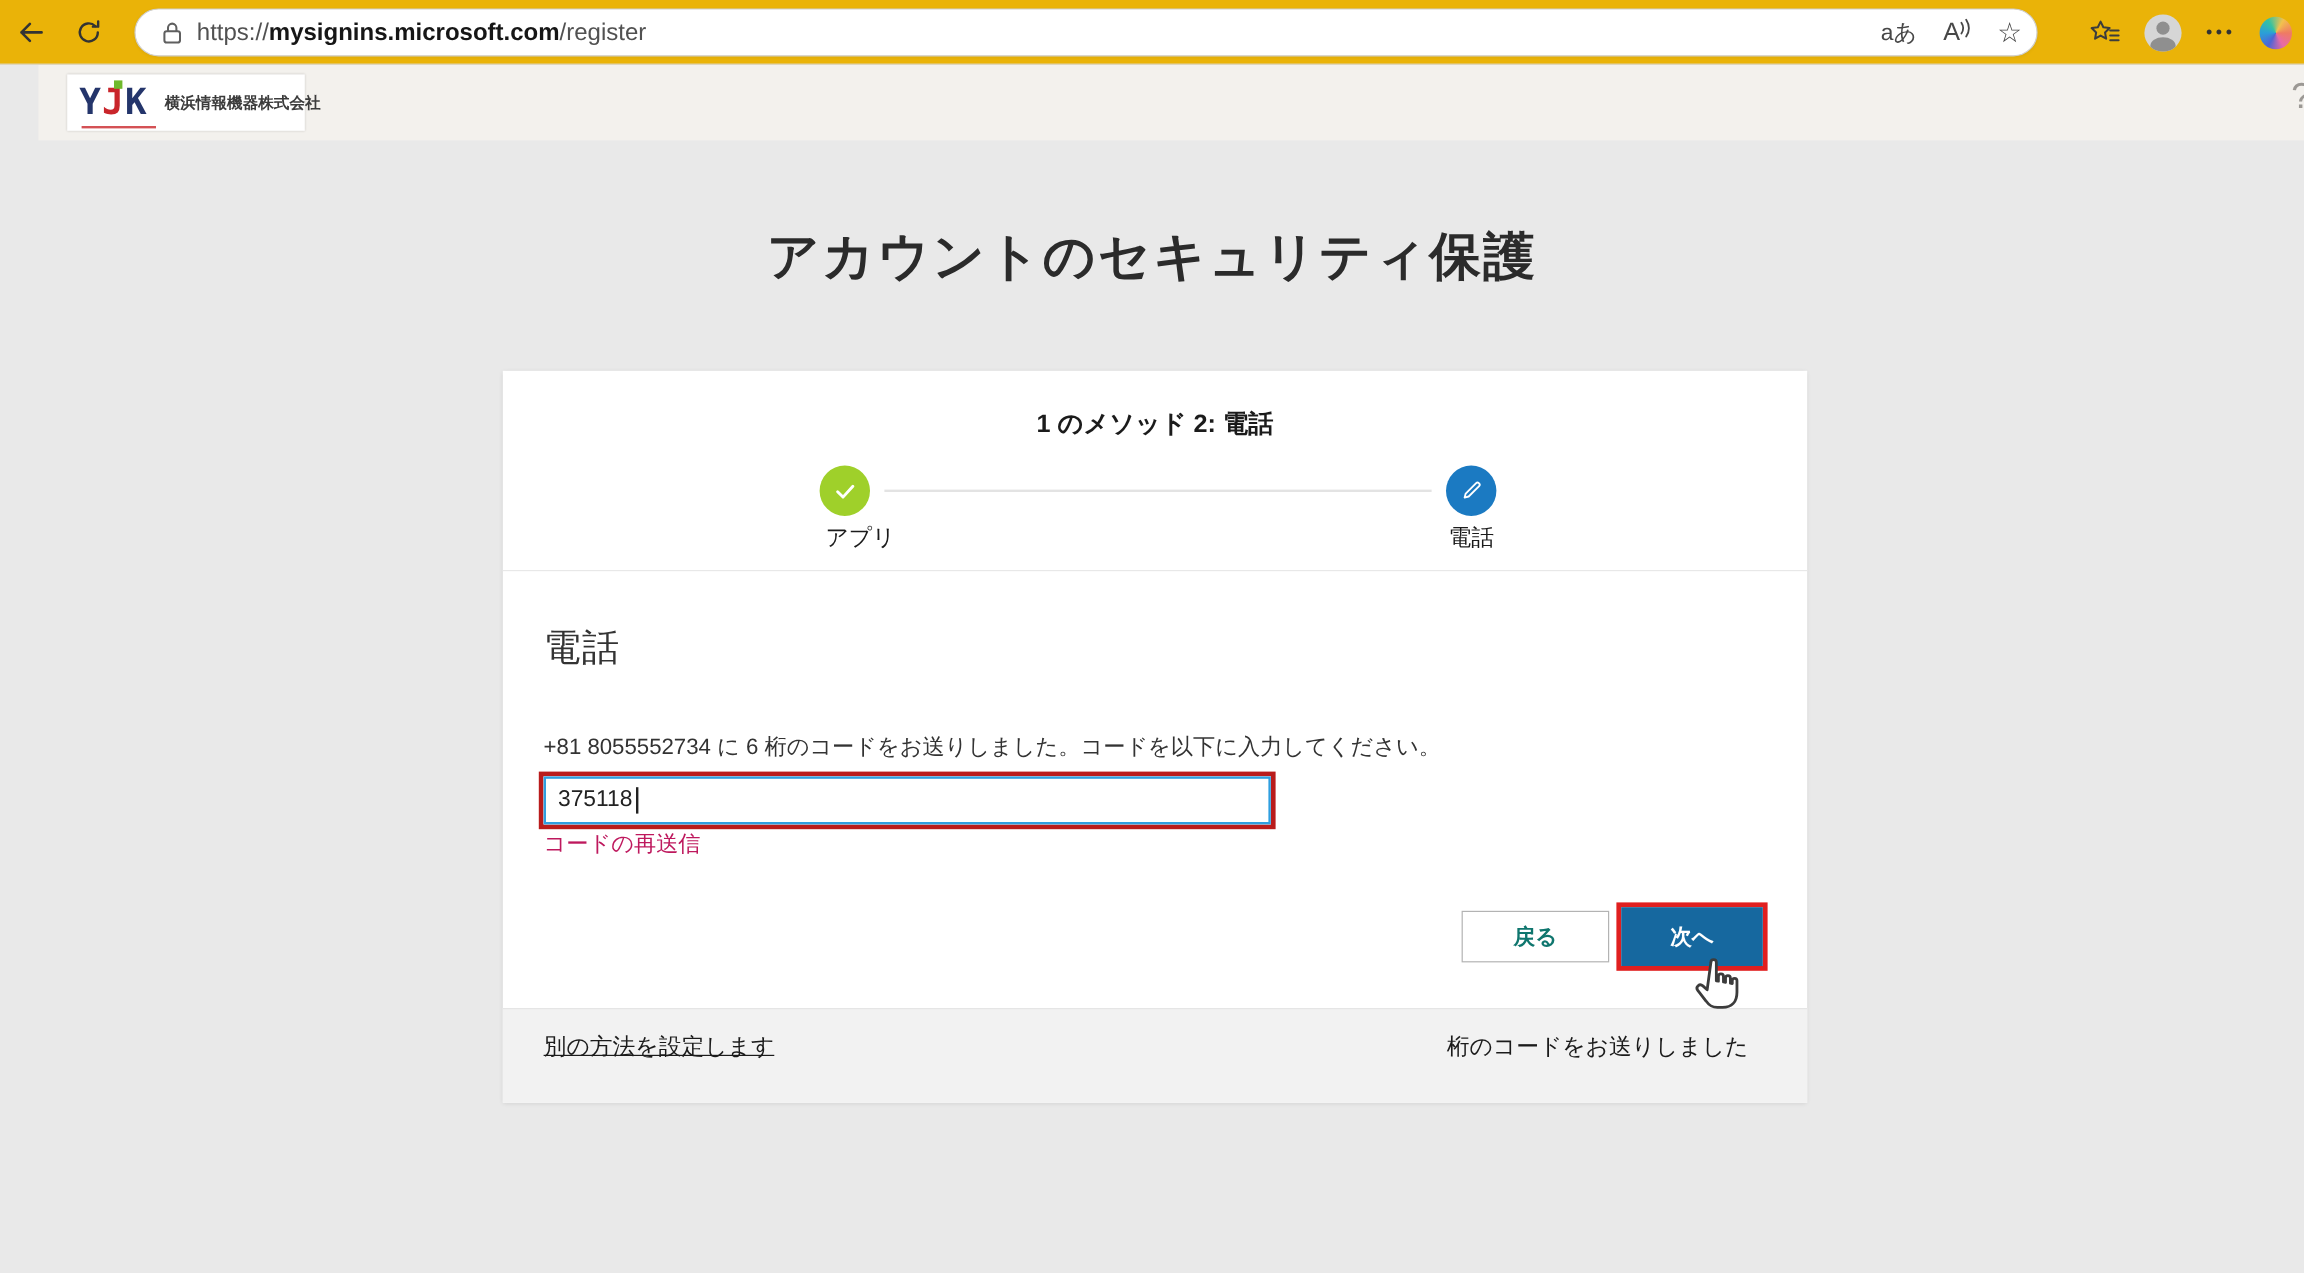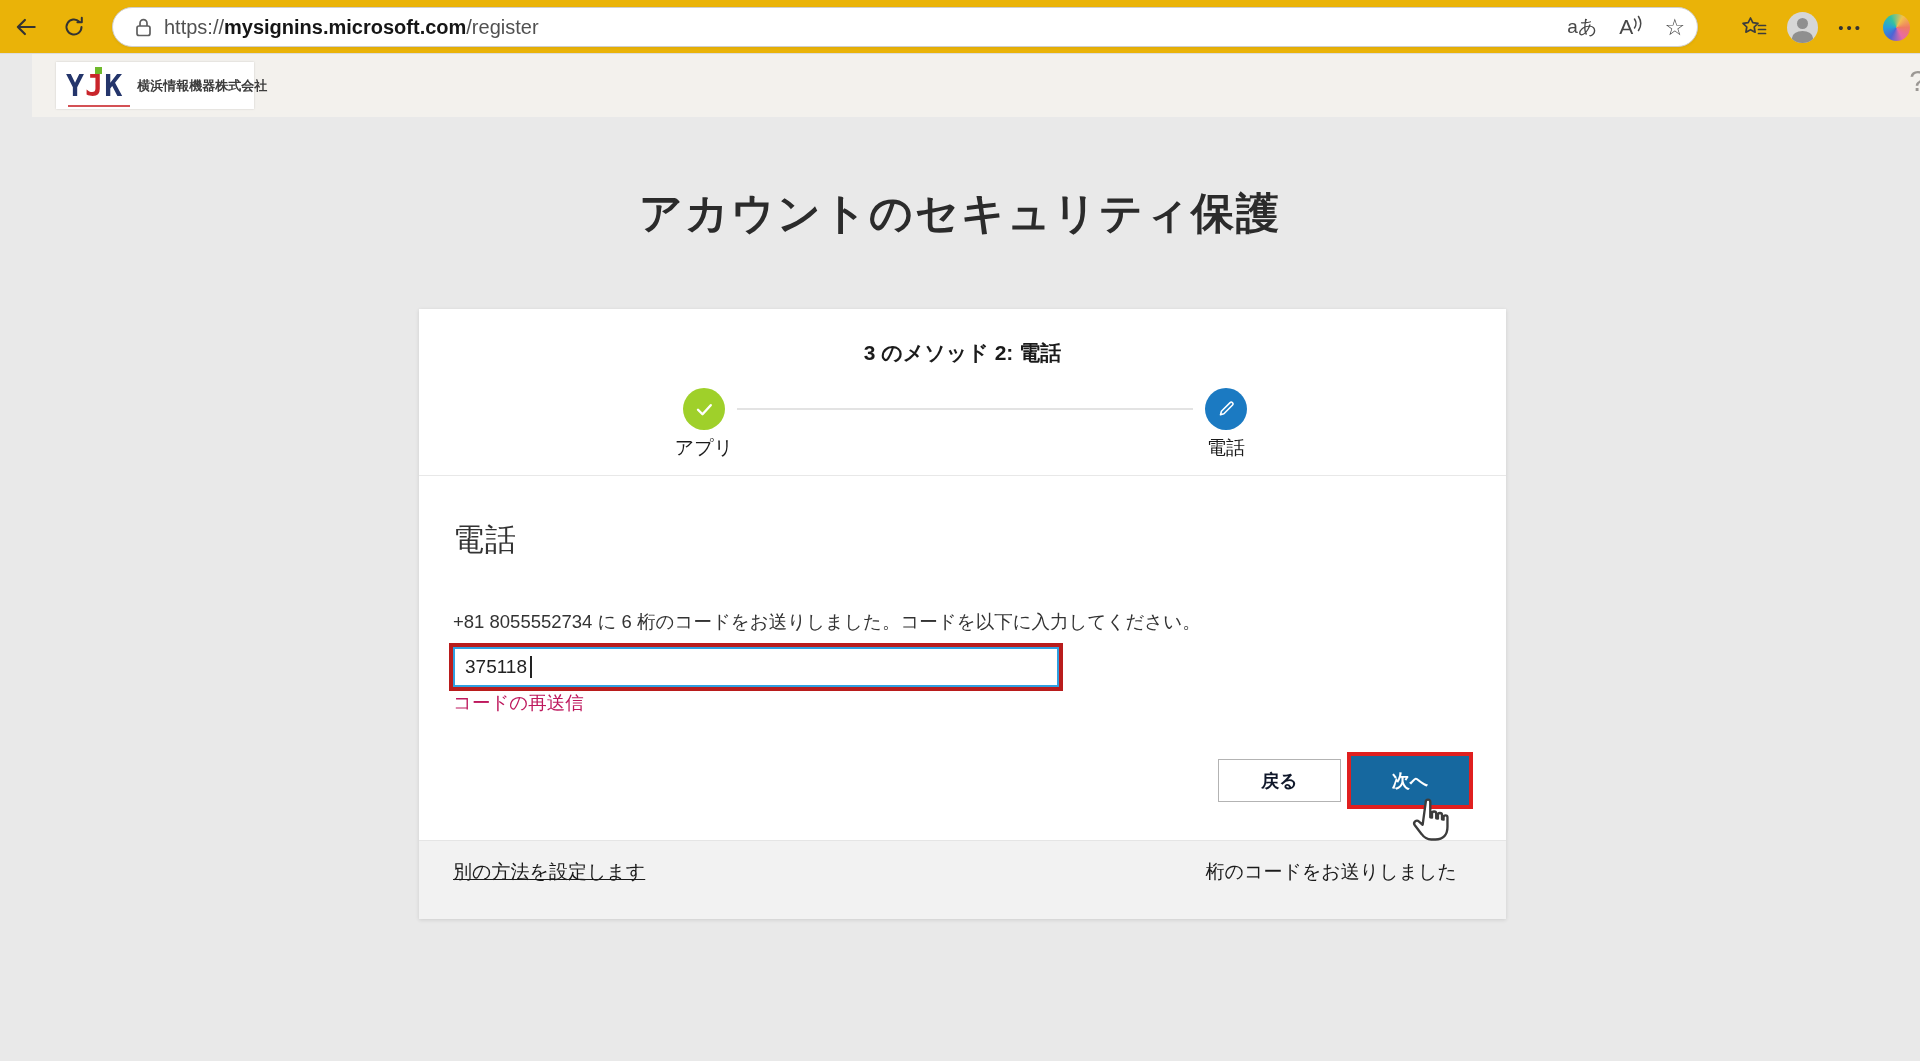--- a/index.html
+++ b/index.html
@@ -46,31 +46,31 @@
   .main { position:absolute; top:117px; left:0; width:100%; height:944px; background:#e9e9e9; }
   .page-title { position:absolute; top:68px; width:100%; text-align:center; font-size:43px; font-weight:bold; color:#2b2b2b; letter-spacing:2px; }
 
   .card { position:absolute; left:419px; top:192px; width:1087px; height:610px; background:#fff; box-shadow:0 1px 4px rgba(0,0,0,.12); }
   .method-header { position:absolute; top:30px; width:100%; text-align:center; font-size:21px; font-weight:bold; color:#1b1b1b; }
   .step-circle { position:absolute; top:79px; width:42px; height:42px; border-radius:50%; display:flex; align-items:center; justify-content:center; }
   .step-app { left:264px; background:#9fd02a; }
   .step-phone { left:786px; background:#1b7ac2; }
   .step-line { position:absolute; left:318px; top:99px; width:456px; height:2px; background:#e3e3e3; }
   .step-label { position:absolute; top:126px; width:120px; text-align:center; font-size:19px; color:#1b1b1b; }
-  .label-app { left:225px; } .label-phone { left:747px; }
+  .label-app { left:238px; } .label-phone { left:747px; }
   .card-divider { position:absolute; top:166px; left:0; width:100%; height:1px; background:#e8e8e8; }
 
   .section-title { position:absolute; left:34px; top:210px; font-size:31px; color:#333; font-weight:normal; letter-spacing:1px; }
   .description { position:absolute; left:34px; top:300px; font-size:18.5px; color:#333; }
   .code-wrap { position:absolute; left:30px; top:334px; width:614px; height:48px; border:4px solid #b91c1c; background:#fff; }
   .code-input { width:100%; height:100%; border:2px solid #2f9fe0; outline:none; font-size:19px; color:#222; padding:0 10px; font-family:"Liberation Sans",sans-serif; }
   .caret { position:absolute; left:77px; top:9px; width:2px; height:22px; background:#222; }
   .resend-link { position:absolute; left:34px; top:381px; font-size:18.5px; color:#be185d; cursor:pointer;font-family:Liberation Mono, monospace; }
 
-  .btn-back-step { position:absolute; left:799px; top:450px; width:123px; height:43px; background:#fff; border:1px solid #b3b3b3; font-size:18px; font-weight:bold; color:#0f172a; cursor:pointer; font-family:"Liberation Sans",sans-serif; }
+  .btn-back-step { position:absolute; left:799px; top:450px; width:123px; height:43px; background:#fff; border:1px solid #b3b3b3; font-size:18px; font-weight:bold; color:#0f766e; cursor:pointer; font-family:"Liberation Sans",sans-serif; }
   .next-wrap { position:absolute; left:928px; top:443px; border:4px solid #e01f1f; }
   .btn-next { display:block; width:118px; height:49px; background:#16689f; border:none; color:#fff; font-size:18px; font-weight:bold; cursor:pointer; font-family:"Liberation Sans",sans-serif; }
   .hand-cursor { position:absolute; left:988px; top:486px; width:50px; height:54px; z-index:5; pointer-events:none; }
 
   .card-footer { position:absolute; left:0; top:531px; width:100%; height:79px; background:#f2f2f2; border-top:1px solid #e5e5e5; display:flex; align-items:center; justify-content:space-between; padding:0 49px 16px 34px; }
   .alt-method { font-size:19px; color:#1b1b1b; text-decoration:underline; cursor:pointer; }
   .skip-setup { font-size:19px; color:#1b1b1b; cursor:pointer; }
 </style>
 </head>
 <body>
@@ -137,21 +137,21 @@
       </span>
       <span class="company-name">横浜情報機器株式会社</span>
     </div>
     <span class="help-q">?</span>
   </div>
 
   <div class="main">
     <h1 class="page-title">アカウントのセキュリティ保護</h1>
 
     <div class="card">
-      <div class="method-header">3 のメソッド 2: 電話</div>
+      <div class="method-header">1 のメソッド 2: 電話</div>
 
       <div class="step-circle step-app">
         <svg width="24" height="24" viewBox="0 0 32 32">
           <path d="M8 17l6 6 11-12" fill="none" stroke="#fff" stroke-width="3.2" stroke-linecap="round" stroke-linejoin="round"></path>
         </svg>
       </div>
       <div class="step-line"></div>
       <div class="step-circle step-phone">
         <svg width="22" height="22" viewBox="0 0 24 24">
           <path d="M6 18.2l1-3.7L16.5 5a1.7 1.7 0 0 1 2.4 0l.3.3a1.7 1.7 0 0 1 0 2.4L9.7 17.2z" fill="none" stroke="#fff" stroke-width="1.7" stroke-linejoin="round"></path>

